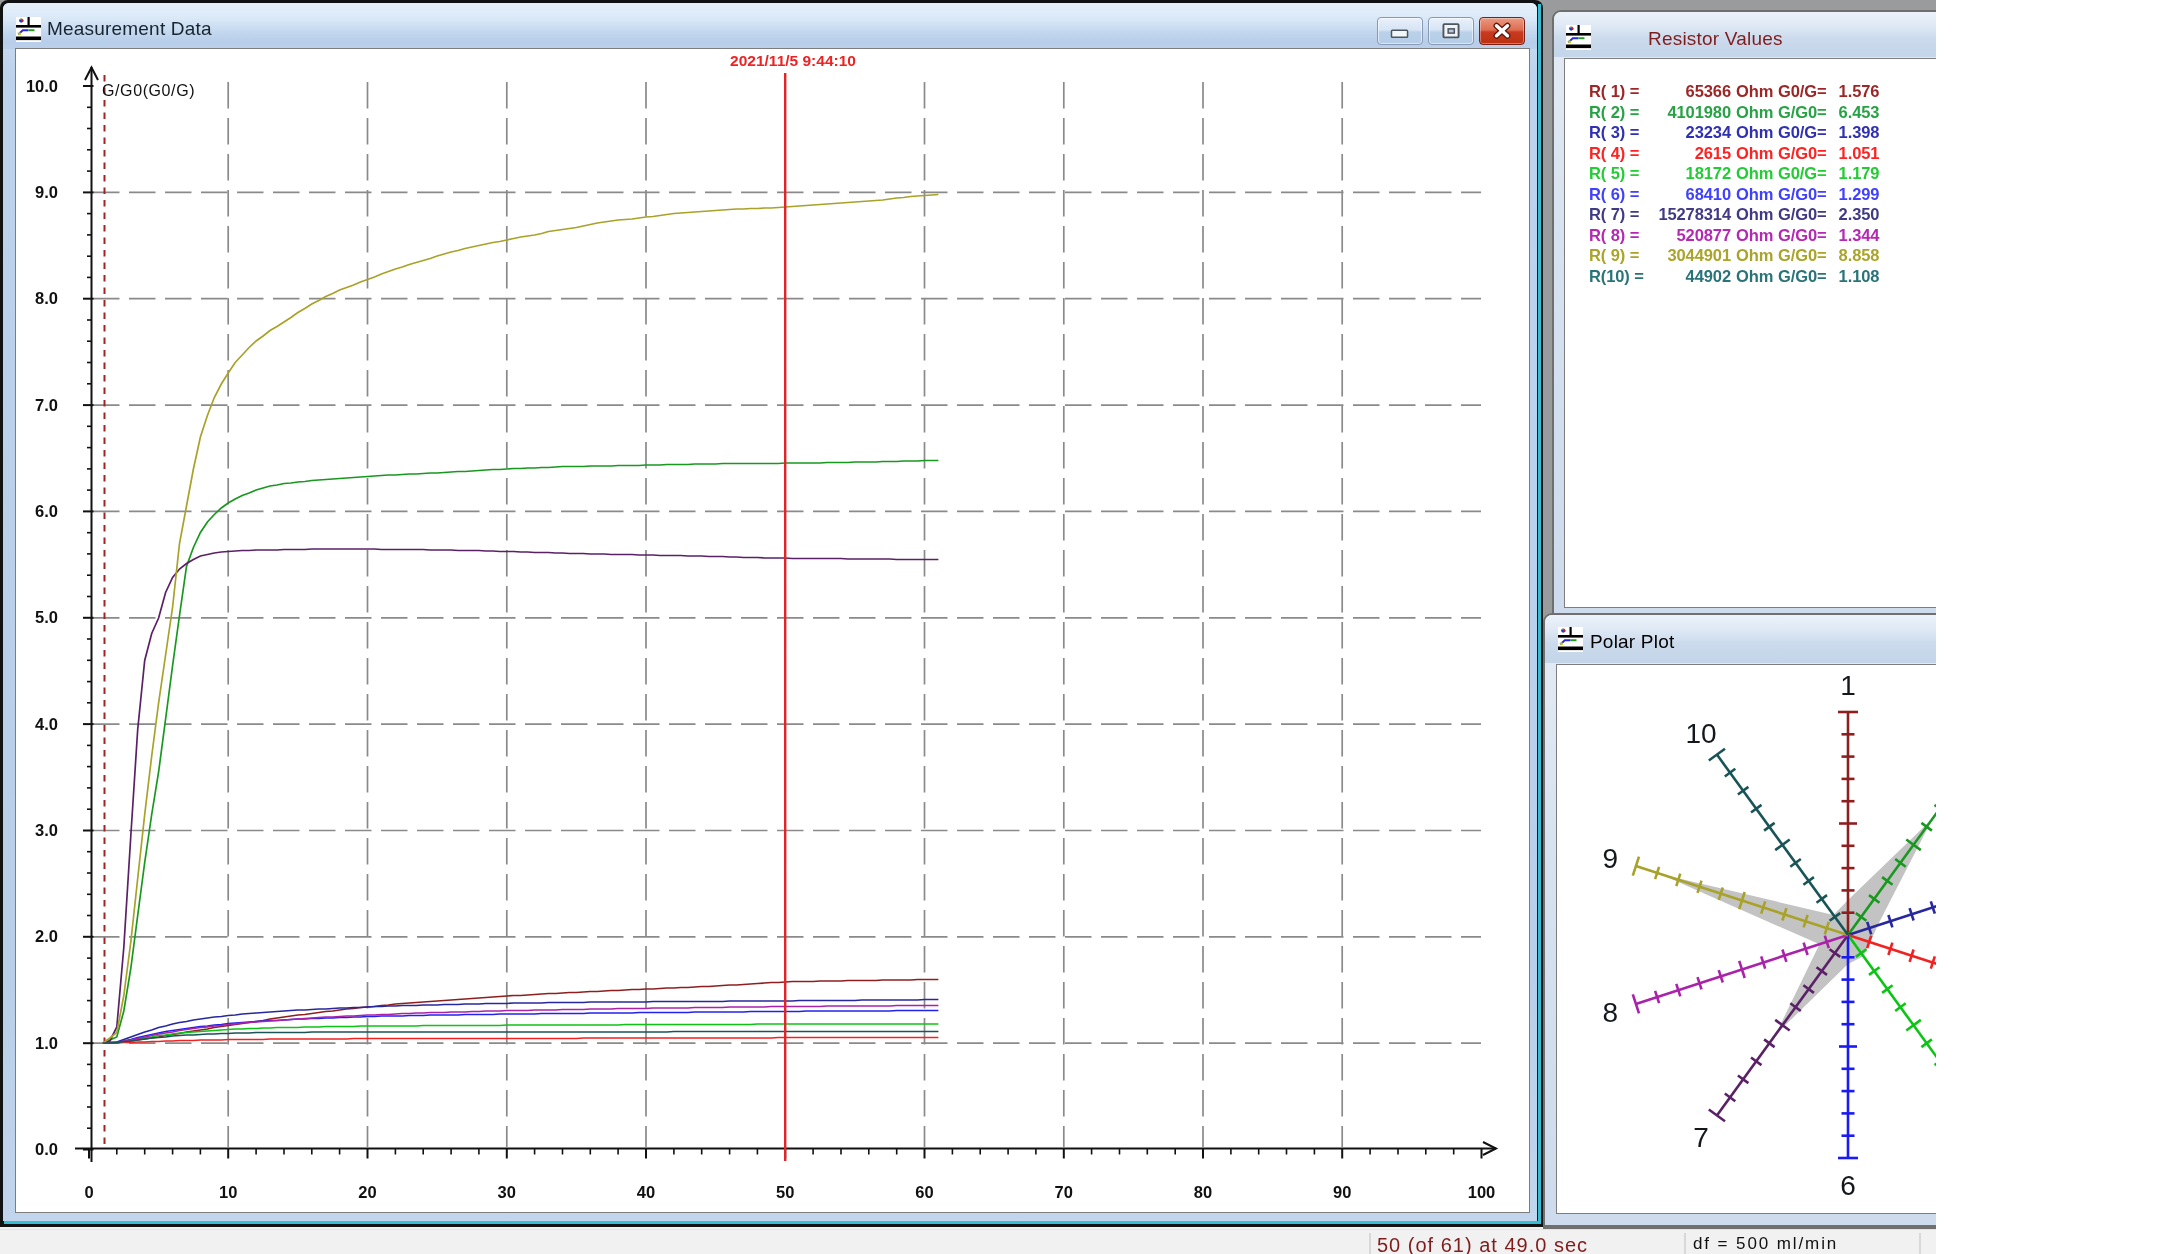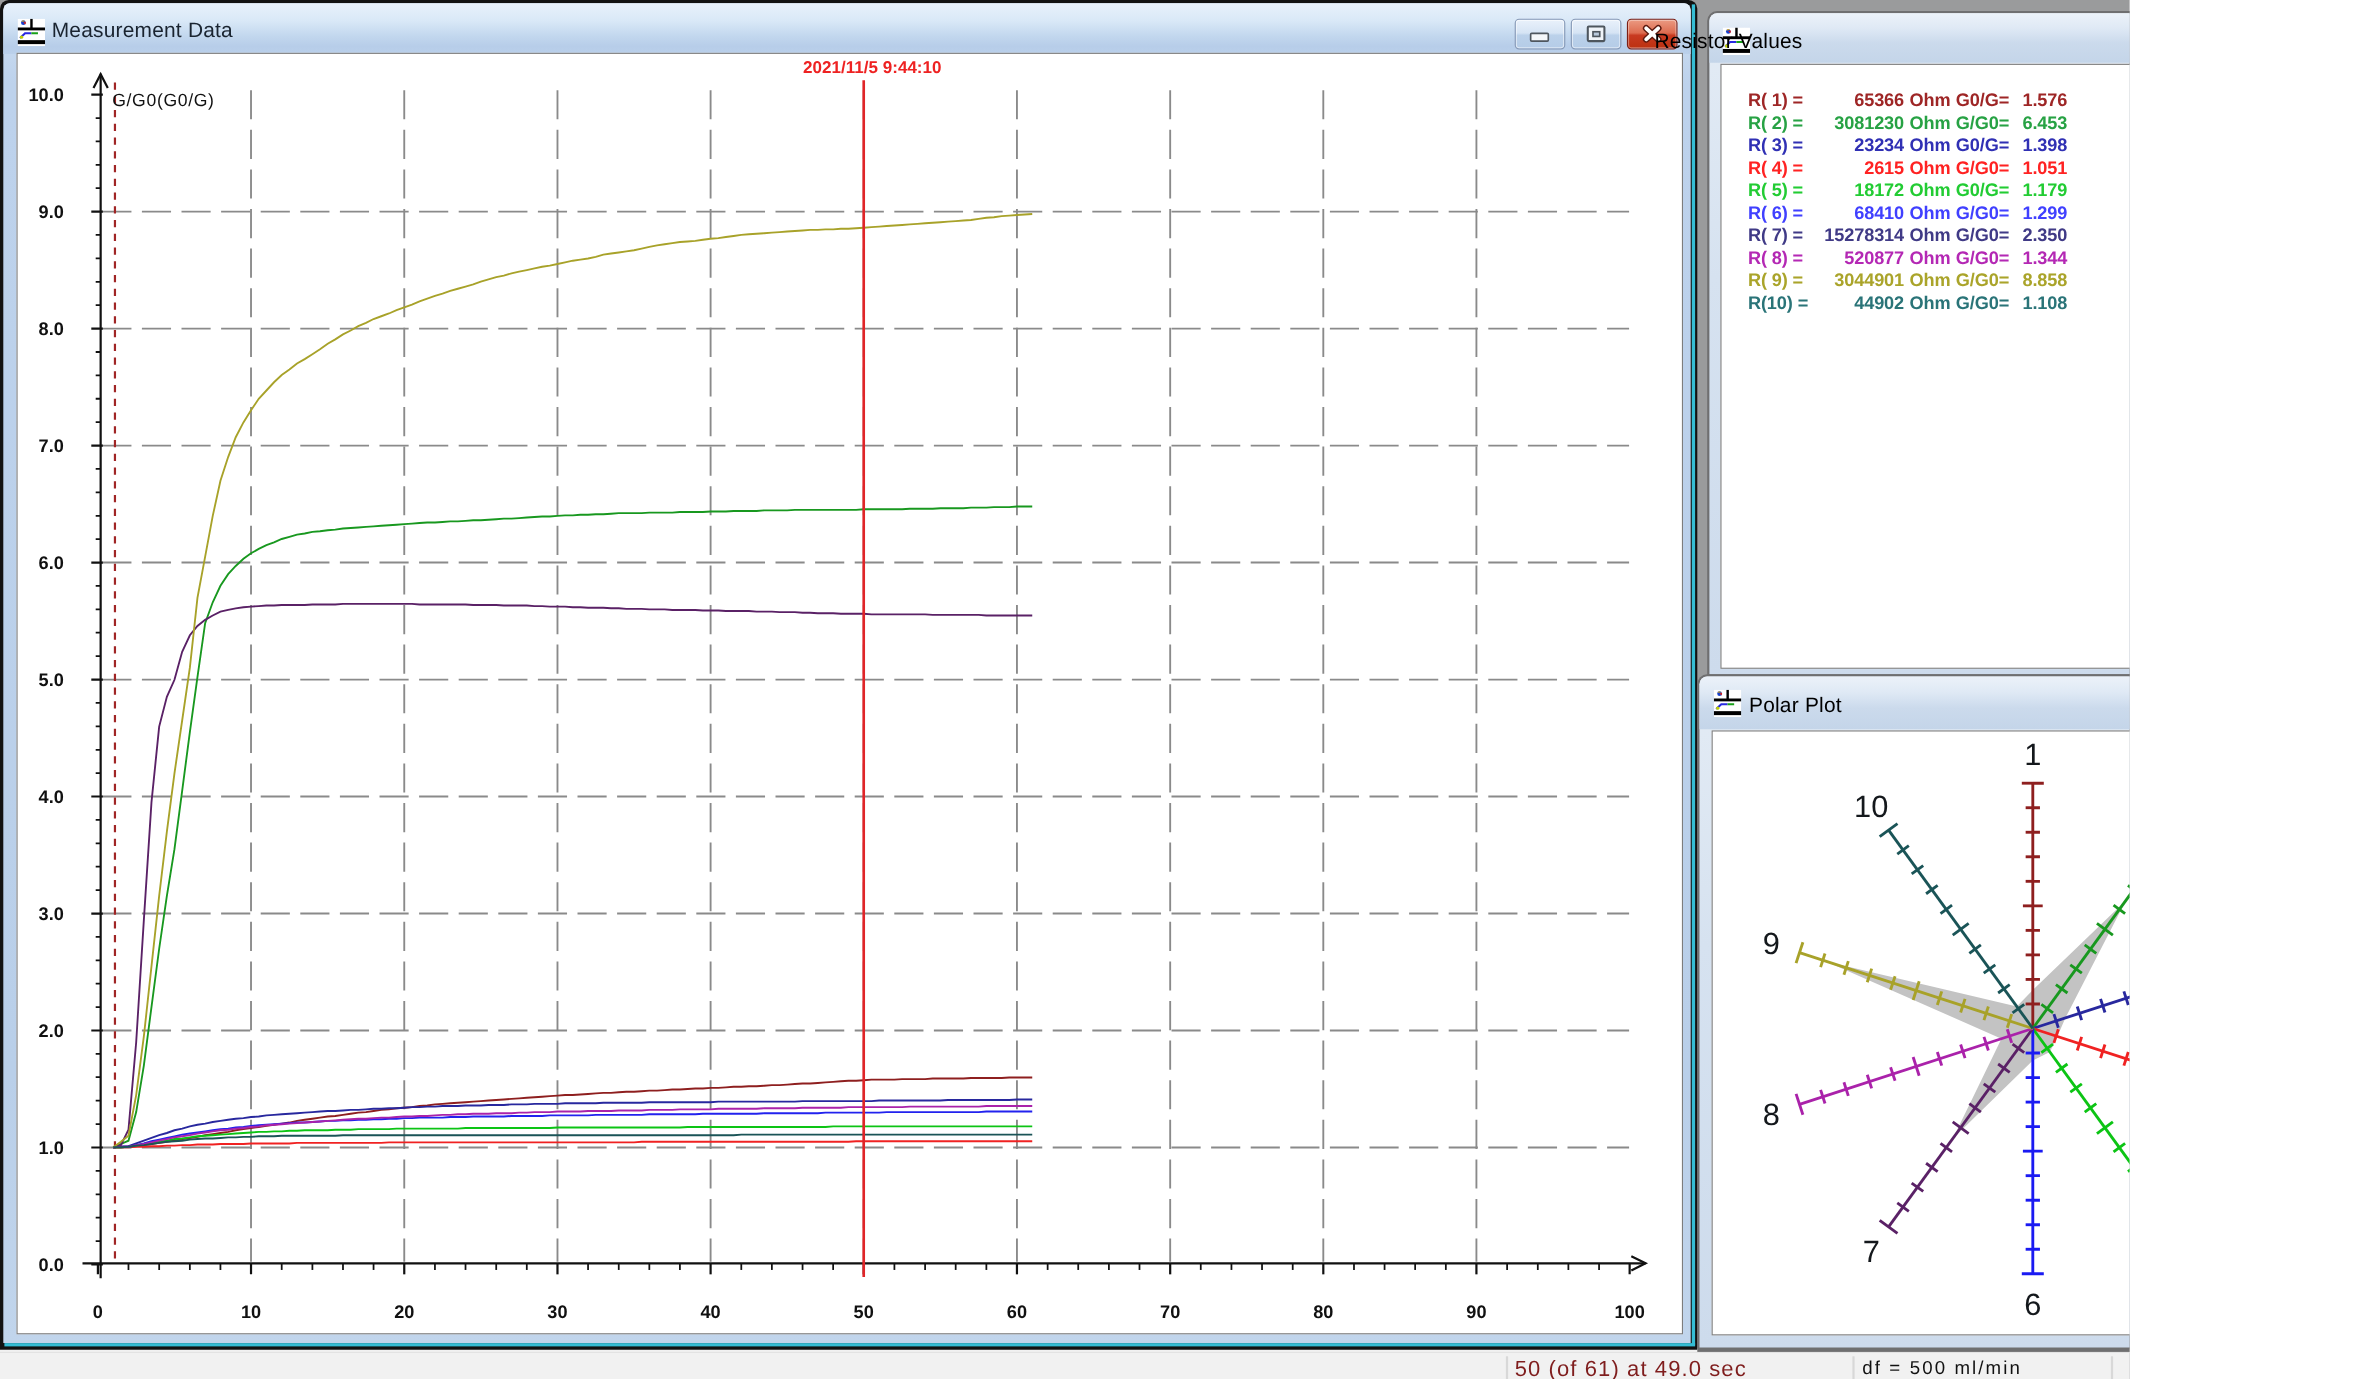--- a/index.html
+++ b/index.html
@@ -225,21 +225,21 @@
 <rect x="11.5" y="0" width="2.2" height="9" fill="#000"></rect>
 <rect x="0" y="8" width="25" height="2.6" fill="#000"></rect>
 <rect x="0" y="19.5" width="25" height="3.6" fill="#000"></rect>
 <circle cx="5.2" cy="3.6" r="2.1" fill="#1440d0"></circle>
 <path d="M3.4 2.7 a2.1 2.1 0 0 1 3.4 -0.4 z" fill="#e8b000"></path>
 <path d="M5.2 3.6 l2 -1 a2.1 2.1 0 0 1 -0.3 2.7 z" fill="#d02020"></path>
 <path d="M2.2 17.5 L6.8 13.2 L12.5 13.2" fill="none" stroke="#2828e0" stroke-width="1.9"></path>
 <path d="M12.5 13.2 L18.5 13.2" fill="none" stroke="#18a018" stroke-width="1.9"></path>
 <circle cx="3.6" cy="16.8" r="1.5" fill="#c0d000"></circle>
 </svg>
-<div class="abs title" style="left:1504px;top:28px;color:#000000">Resistor Values</div>
+<div class="abs title" style="left:1648px;top:28px;color:#7f1d1d">Resistor Values</div>
 <div style="box-sizing:border-box;position:absolute;left:1980px;top:24.5px;width:46px;height:27px;border:1.5px solid #96a3b2;border-radius:4px;background:linear-gradient(180deg,#e9eef6 0%,#dae4f0 46%,#c6d4e5 54%,#c0cfe2 100%);box-shadow:inset 0 0 0 1px rgba(255,255,255,.55)"><svg width="100%" height="100%" viewBox="0 0 46 27">
         <rect x="14" y="13" width="17" height="7.5" rx="1" fill="#f4f7fa" stroke="#4e565e" stroke-width="1.6"></rect>
       </svg></div>
 <div style="box-sizing:border-box;position:absolute;left:2031.5px;top:24.5px;width:46px;height:27px;border:1.5px solid #96a3b2;border-radius:4px;background:linear-gradient(180deg,#e9eef6 0%,#dae4f0 46%,#c6d4e5 54%,#c0cfe2 100%);box-shadow:inset 0 0 0 1px rgba(255,255,255,.55)"><svg width="100%" height="100%" viewBox="0 0 46 27">
         <rect x="15" y="6.5" width="16" height="14" rx="1" fill="#f0f4f9" stroke="#4e565e" stroke-width="2"></rect>
         <rect x="20" y="11.5" width="6.5" height="4.5" fill="#b9c9dc" stroke="#4e565e" stroke-width="1.6"></rect>
       </svg></div>
 <div style="box-sizing:border-box;position:absolute;left:2083px;top:24.5px;width:46px;height:27px;border:1.5px solid #96a3b2;border-radius:4px;background:linear-gradient(180deg,#e9eef6 0%,#dae4f0 46%,#c6d4e5 54%,#c0cfe2 100%);box-shadow:inset 0 0 0 1px rgba(255,255,255,.55)"><svg width="100%" height="100%" viewBox="0 0 46 27">
         <g stroke="#4e565e" stroke-width="6.4" stroke-linecap="round">
           <line x1="17" y1="8" x2="29" y2="19"></line>
@@ -253,21 +253,21 @@
 <div class="abs" style="left:1564px;top:57.5px;width:569px;height:548px;background:#fff;border:1px solid #7d7d7d"></div>
 <div class="rrow" style="top:82px;color:#9e2626">
       <span class="c1">R(&nbsp;1)&nbsp;=</span>
       <span class="c2">65366</span>
       <span class="c3">Ohm</span>
       <span class="c4">G0/G=</span>
       <span class="c5">1.576</span>
     </div>
 <div class="rrow" style="top:102.5px;color:#27a244">
       <span class="c1">R(&nbsp;2)&nbsp;=</span>
-      <span class="c2">3081230</span>
+      <span class="c2">4101980</span>
       <span class="c3">Ohm</span>
       <span class="c4">G/G0=</span>
       <span class="c5">6.453</span>
     </div>
 <div class="rrow" style="top:123.0px;color:#3030b4">
       <span class="c1">R(&nbsp;3)&nbsp;=</span>
       <span class="c2">23234</span>
       <span class="c3">Ohm</span>
       <span class="c4">G0/G=</span>
       <span class="c5">1.398</span>

